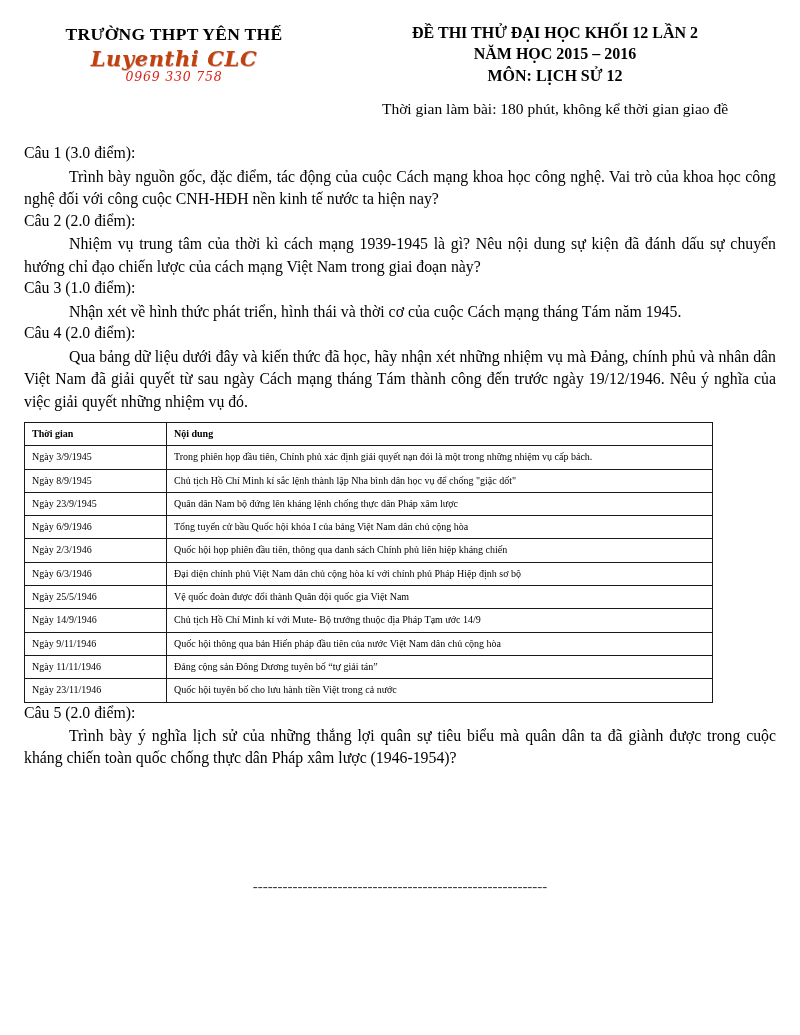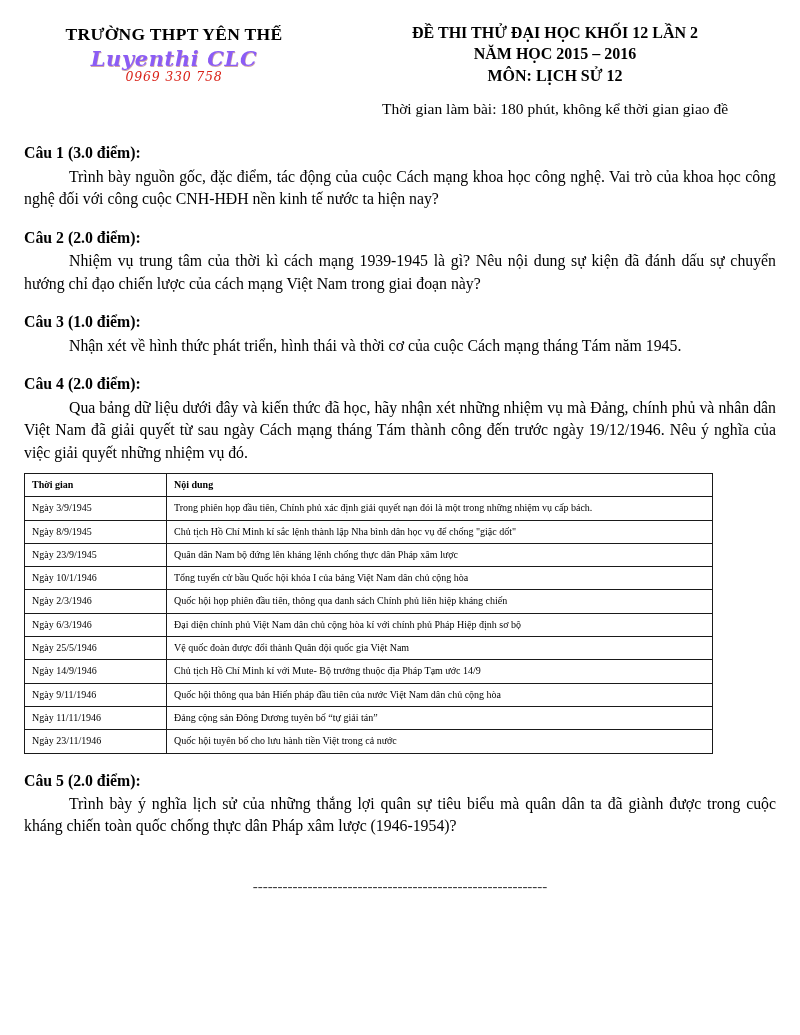--- a/index.html
+++ b/index.html
@@ -40,21 +40,21 @@
     letter-spacing: 0.3px;
     line-height: 1.25;
     white-space: nowrap;
   }
   .logo-brand {
     margin-top: 1px;
     font-family: "DejaVu Serif", "Liberation Serif", serif;
     font-size: 21px;
     font-weight: bold;
     font-style: italic;
-    color: #8b5cf6;
+    color: #c2410c;
     letter-spacing: 0.6px;
     line-height: 1.1;
     text-shadow: 0.5px 0.5px 0 rgba(120,0,0,0.35);
   }
   .logo-phone {
     margin-top: -1px;
     font-family: "DejaVu Serif", "Liberation Serif", serif;
     font-size: 12.5px;
     font-weight: normal;
     font-style: italic;
@@ -80,22 +80,21 @@
     white-space: nowrap;
   }
 
   
   .content {
     padding: 0 24px;
     margin-top: 24px;
   }
   .q-title {
     font-size: 15.8px;
-    font-weight: bold;
-    margin-top: 17px;
+    font-weight: normal;
     line-height: 1.3;
   }
   .q-body {
     font-size: 15.8px;
     line-height: 1.42;
     text-align: justify;
     text-indent: 45px;
     margin-top: 2px;
   }
 
@@ -190,21 +189,21 @@
         </tr>
         <tr>
           <td class="cell-time">Ngày 8/9/1945</td>
           <td>Chủ tịch Hồ Chí Minh kí sắc lệnh thành lập Nha bình dân học vụ để chống "giặc dốt"</td>
         </tr>
         <tr>
           <td class="cell-time">Ngày 23/9/1945</td>
           <td>Quân dân Nam bộ đứng lên kháng lệnh chống thực dân Pháp xâm lược</td>
         </tr>
         <tr>
-          <td class="cell-time">Ngày 10/1/1946</td>
+          <td class="cell-time">Ngày 6/9/1946</td>
           <td>Tổng tuyển cử bầu Quốc hội khóa I của bảng Việt Nam dân chủ cộng hòa</td>
         </tr>
         <tr>
           <td class="cell-time">Ngày 2/3/1946</td>
           <td>Quốc hội họp phiên đầu tiên, thông qua danh sách Chính phủ liên hiệp kháng chiến</td>
         </tr>
         <tr>
           <td class="cell-time">Ngày 6/3/1946</td>
           <td>Đại diện chính phủ Việt Nam dân chủ cộng hòa kí với chính phủ Pháp Hiệp định sơ bộ</td>
         </tr>

